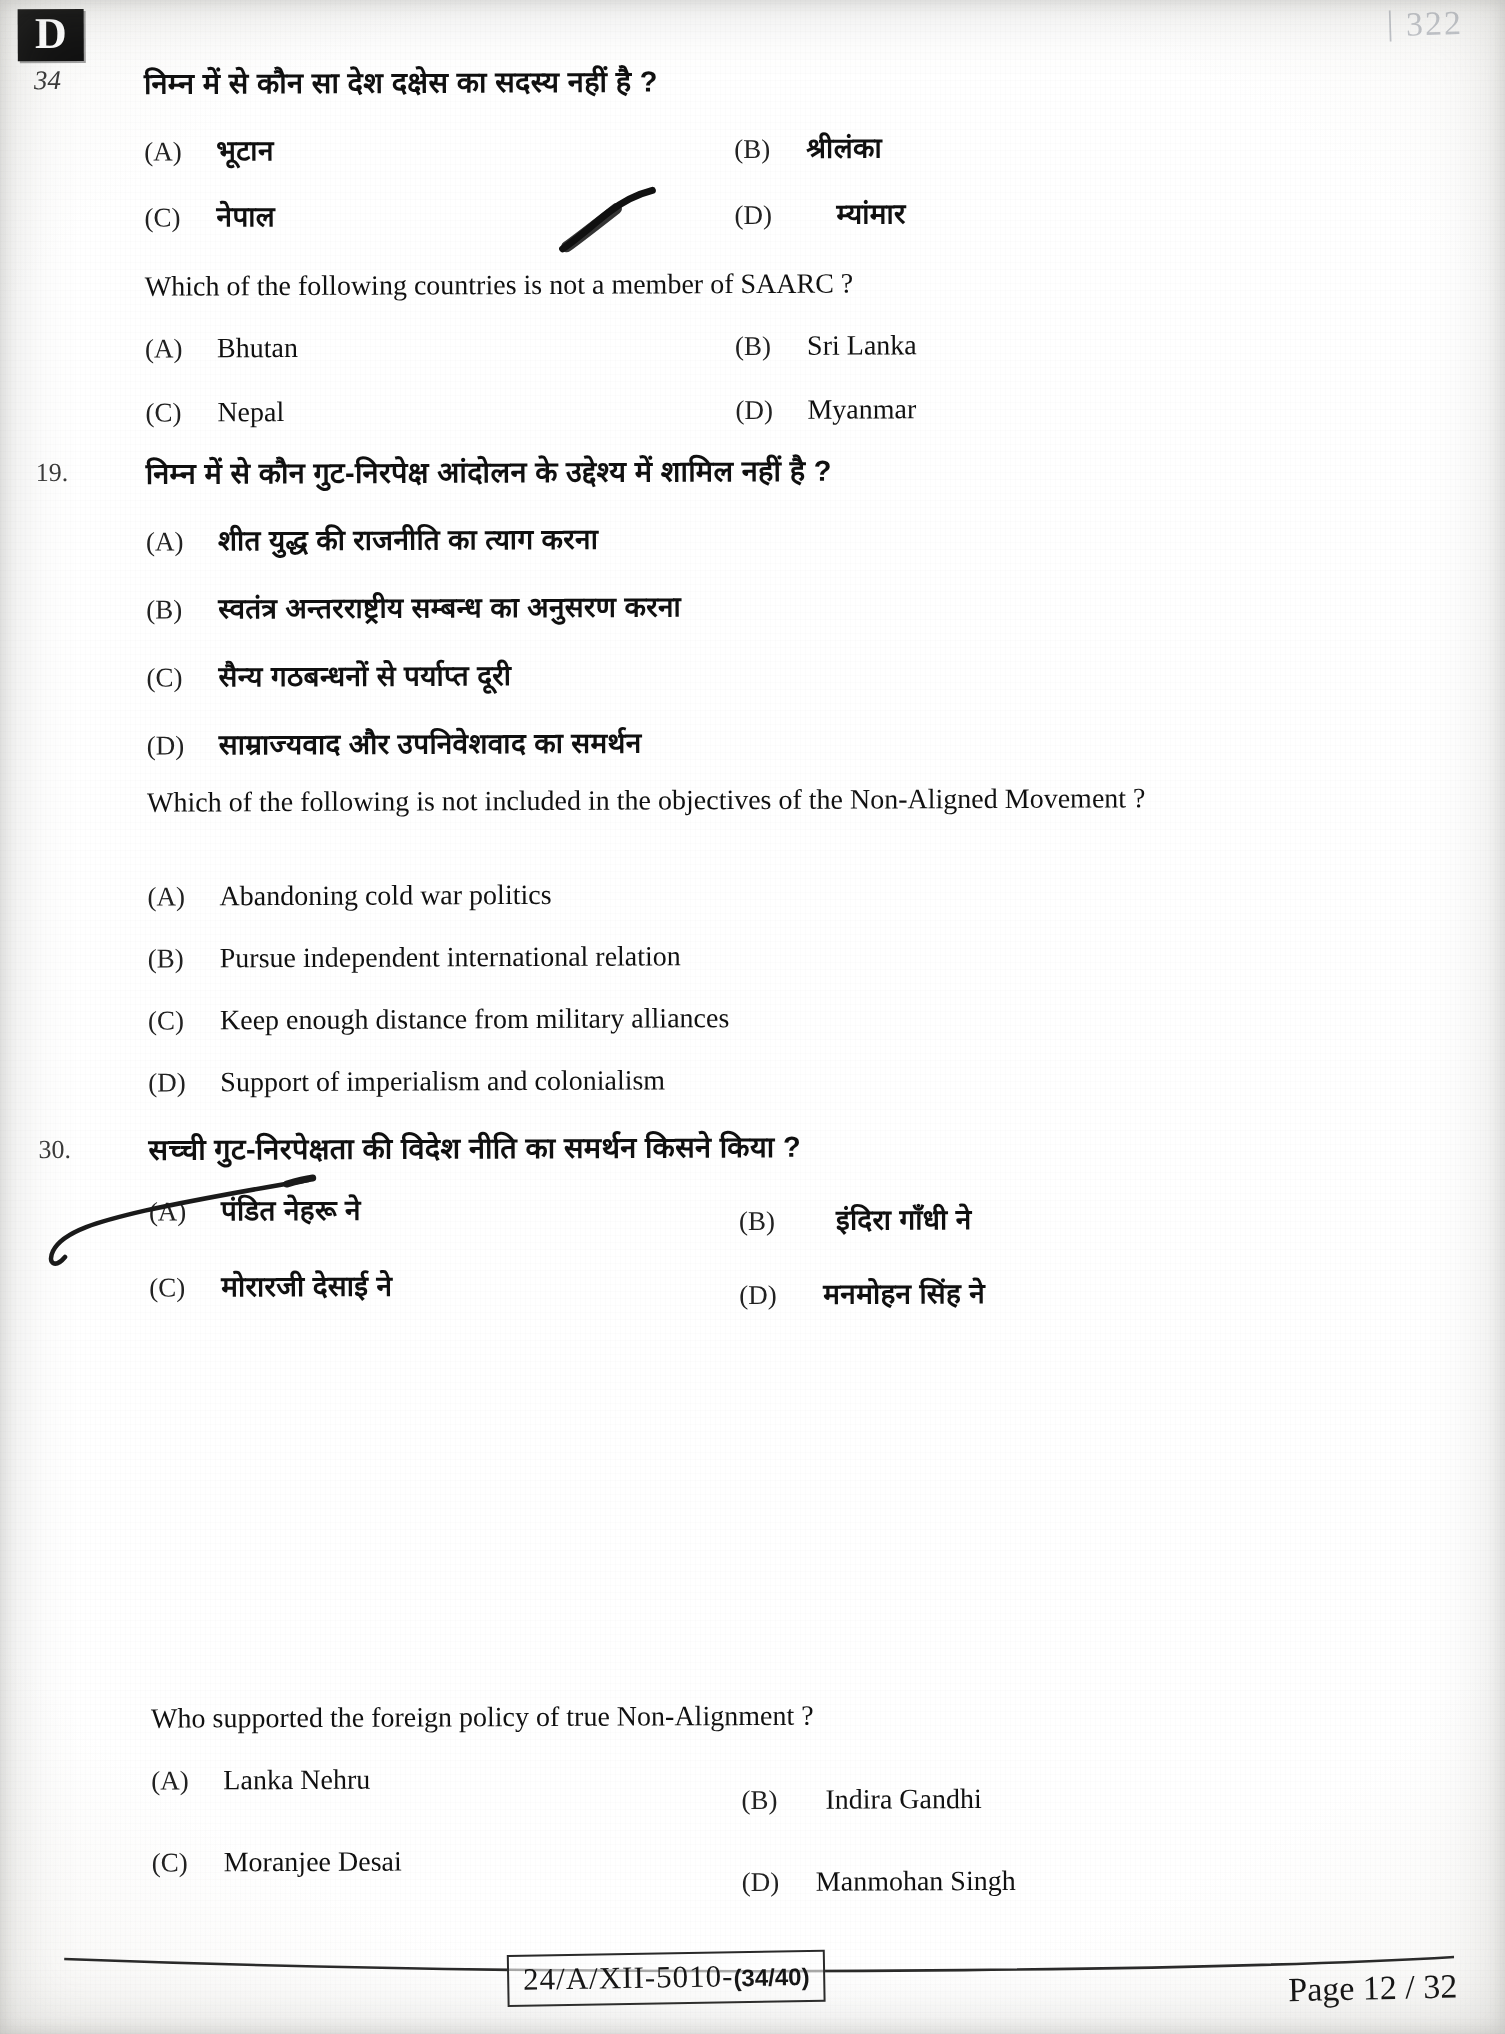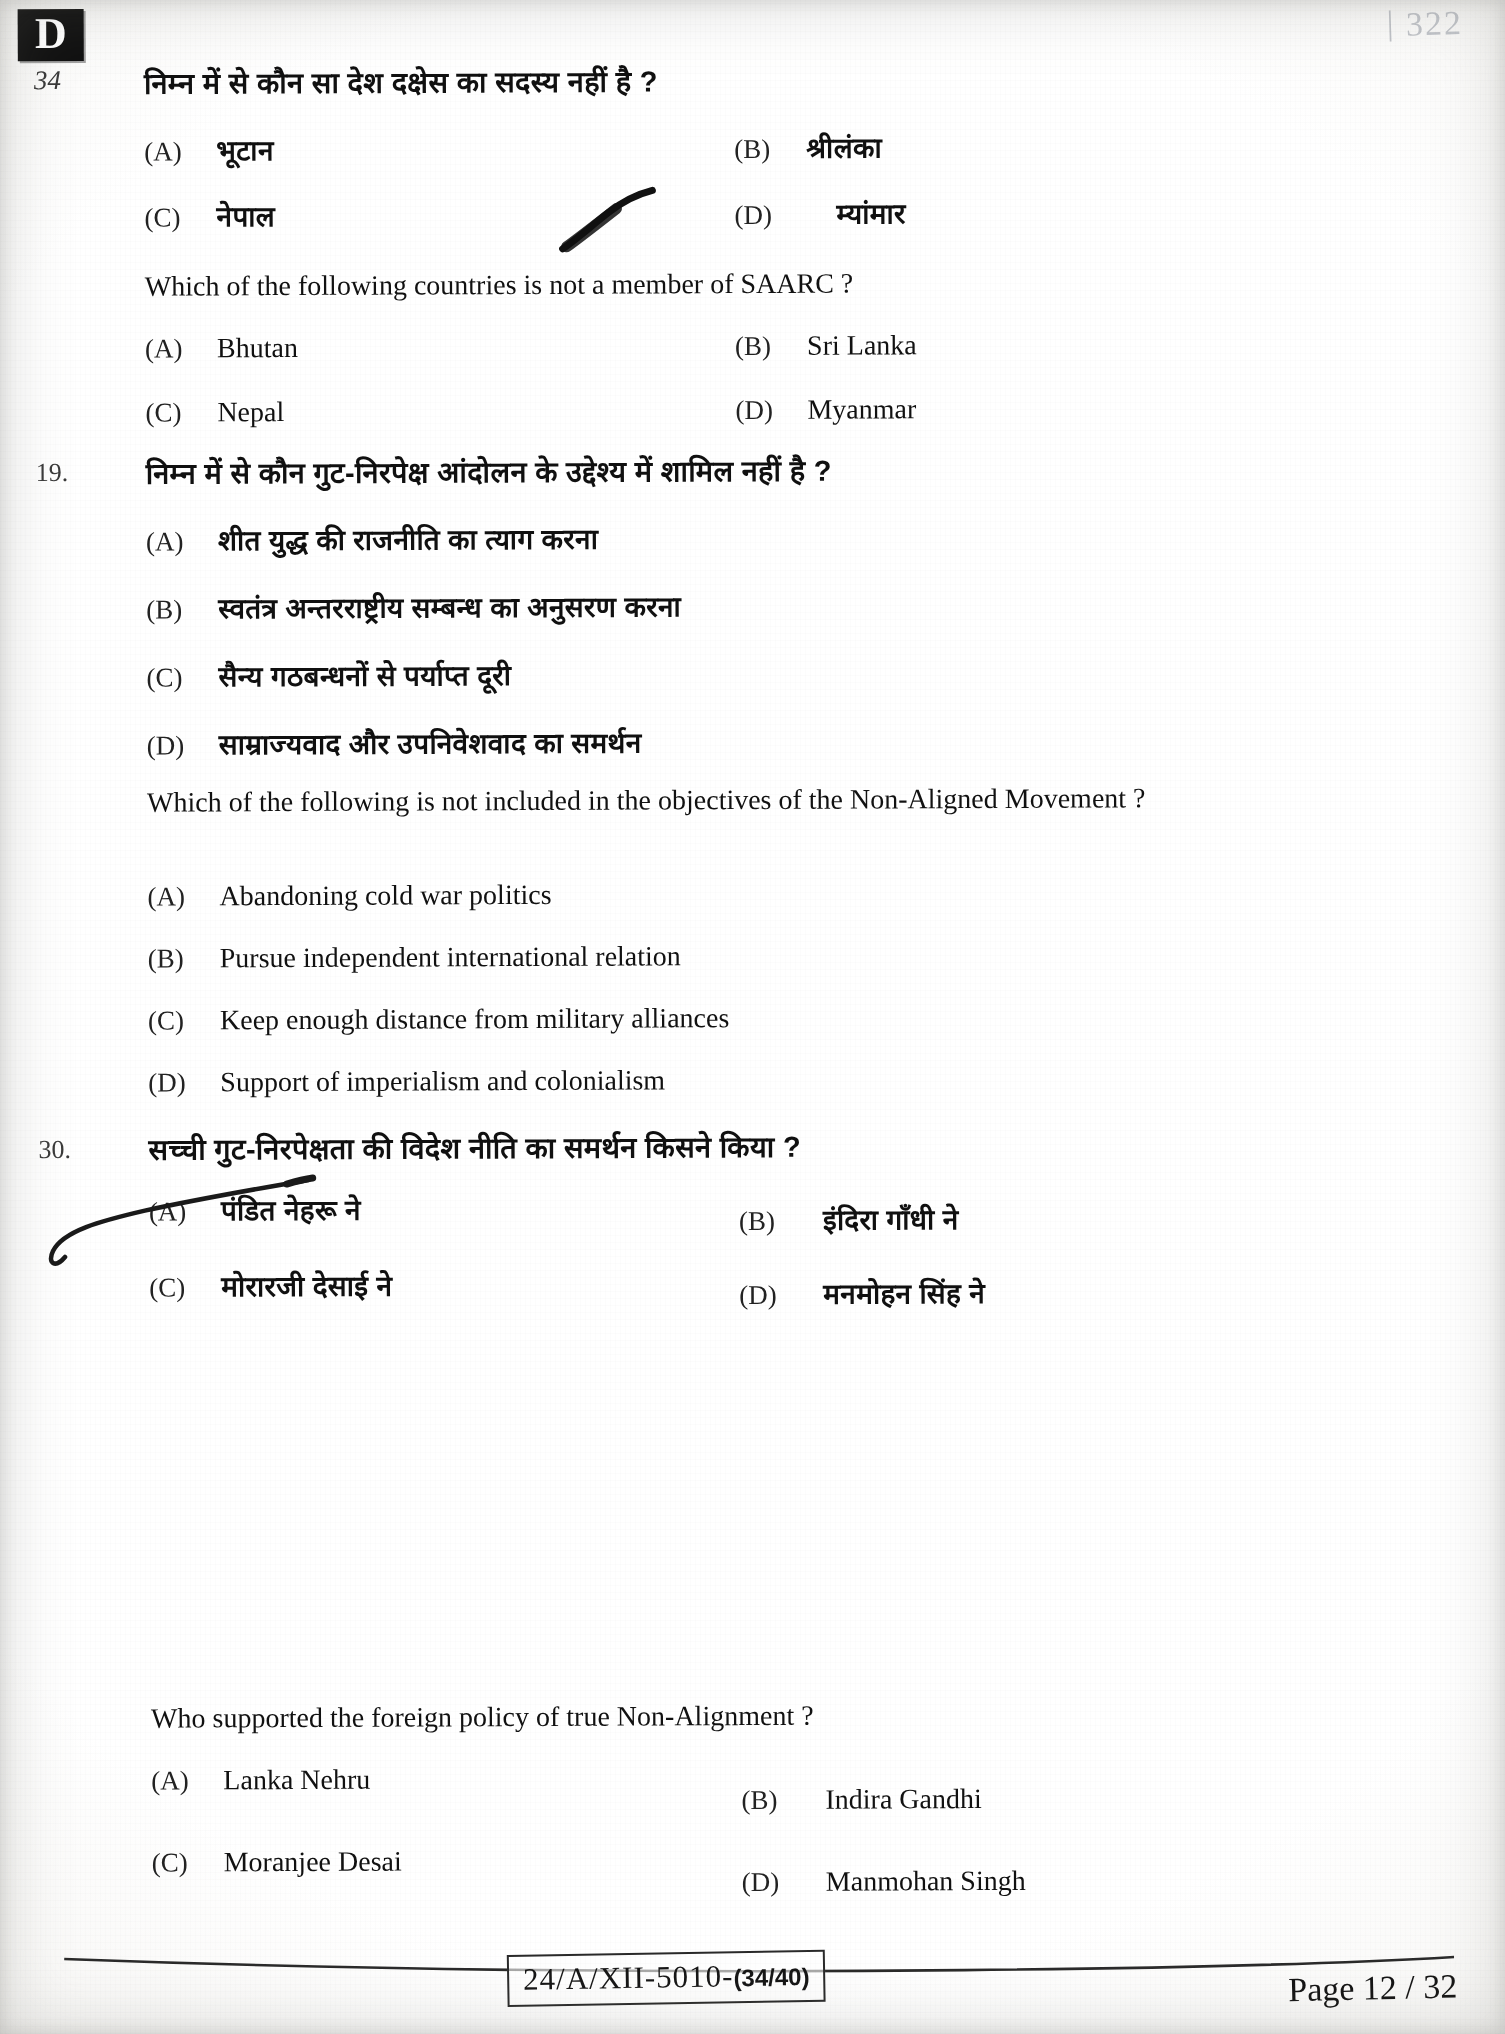--- a/index.html
+++ b/index.html
@@ -281,21 +281,21 @@
     <div class="qnum small" style="top:1132px;">30.</div>
     <div class="qtext hindi" style="top:1126px; right:40px;">सच्ची गुट-निरपेक्षता की विदेश नीति का समर्थन किसने किया ?</div>
 
     <div class="optrow" style="top:1188px;">
       <div class="opt col-a" style="top:0;">
         <span class="optlabel">(A)</span>
         <span class="optval hindi">पंडित नेहरू ने</span>
       </div>
       <div class="opt col-b" style="top:12px;">
         <span class="optlabel">(B)</span>
-        <span class="optval hindi" style="margin-left:12px;">इंदिरा गाँधी ने</span>
+        <span class="optval hindi" style="margin-left:25px;">इंदिरा गाँधी ने</span>
       </div>
       <div class="opt col-a" style="top:76px;">
         <span class="optlabel">(C)</span>
         <span class="optval hindi">मोरारजी देसाई ने</span>
       </div>
       <div class="opt col-b" style="top:86px;">
         <span class="optlabel">(D)</span>
         <span class="optval hindi" style="margin-left:12px;">मनमोहन सिंह ने</span>
       </div>
     </div>
@@ -310,21 +310,21 @@
       <div class="opt col-b" style="top:22px;">
         <span class="optlabel eng">(B)</span>
         <span class="optval eng" style="margin-left:12px;text-align:center;">Indira Gandhi</span>
       </div>
       <div class="opt col-a" style="top:82px;">
         <span class="optlabel eng">(C)</span>
         <span class="optval eng">Moranjee Desai</span>
       </div>
       <div class="opt col-b" style="top:104px;">
         <span class="optlabel eng">(D)</span>
-        <span class="optval eng" style="margin-left:12px;">Manmohan Singh</span>
+        <span class="optval eng" style="margin-left:2px;">Manmohan Singh</span>
       </div>
     </div>
   </div>
 
   <div class="penmark" style="left:560px; top:186px;">
     <svg width="130" height="70" viewBox="0 0 130 70">
       <path d="M6,62 C18,54 34,40 52,26 C66,15 80,8 96,4" fill="none" stroke="#111" stroke-width="7" stroke-linecap="round"></path>
       <path d="M10,60 C24,50 42,36 60,22" fill="none" stroke="#111" stroke-width="11" stroke-linecap="round" opacity=".85"></path>
     </svg>
   </div>

